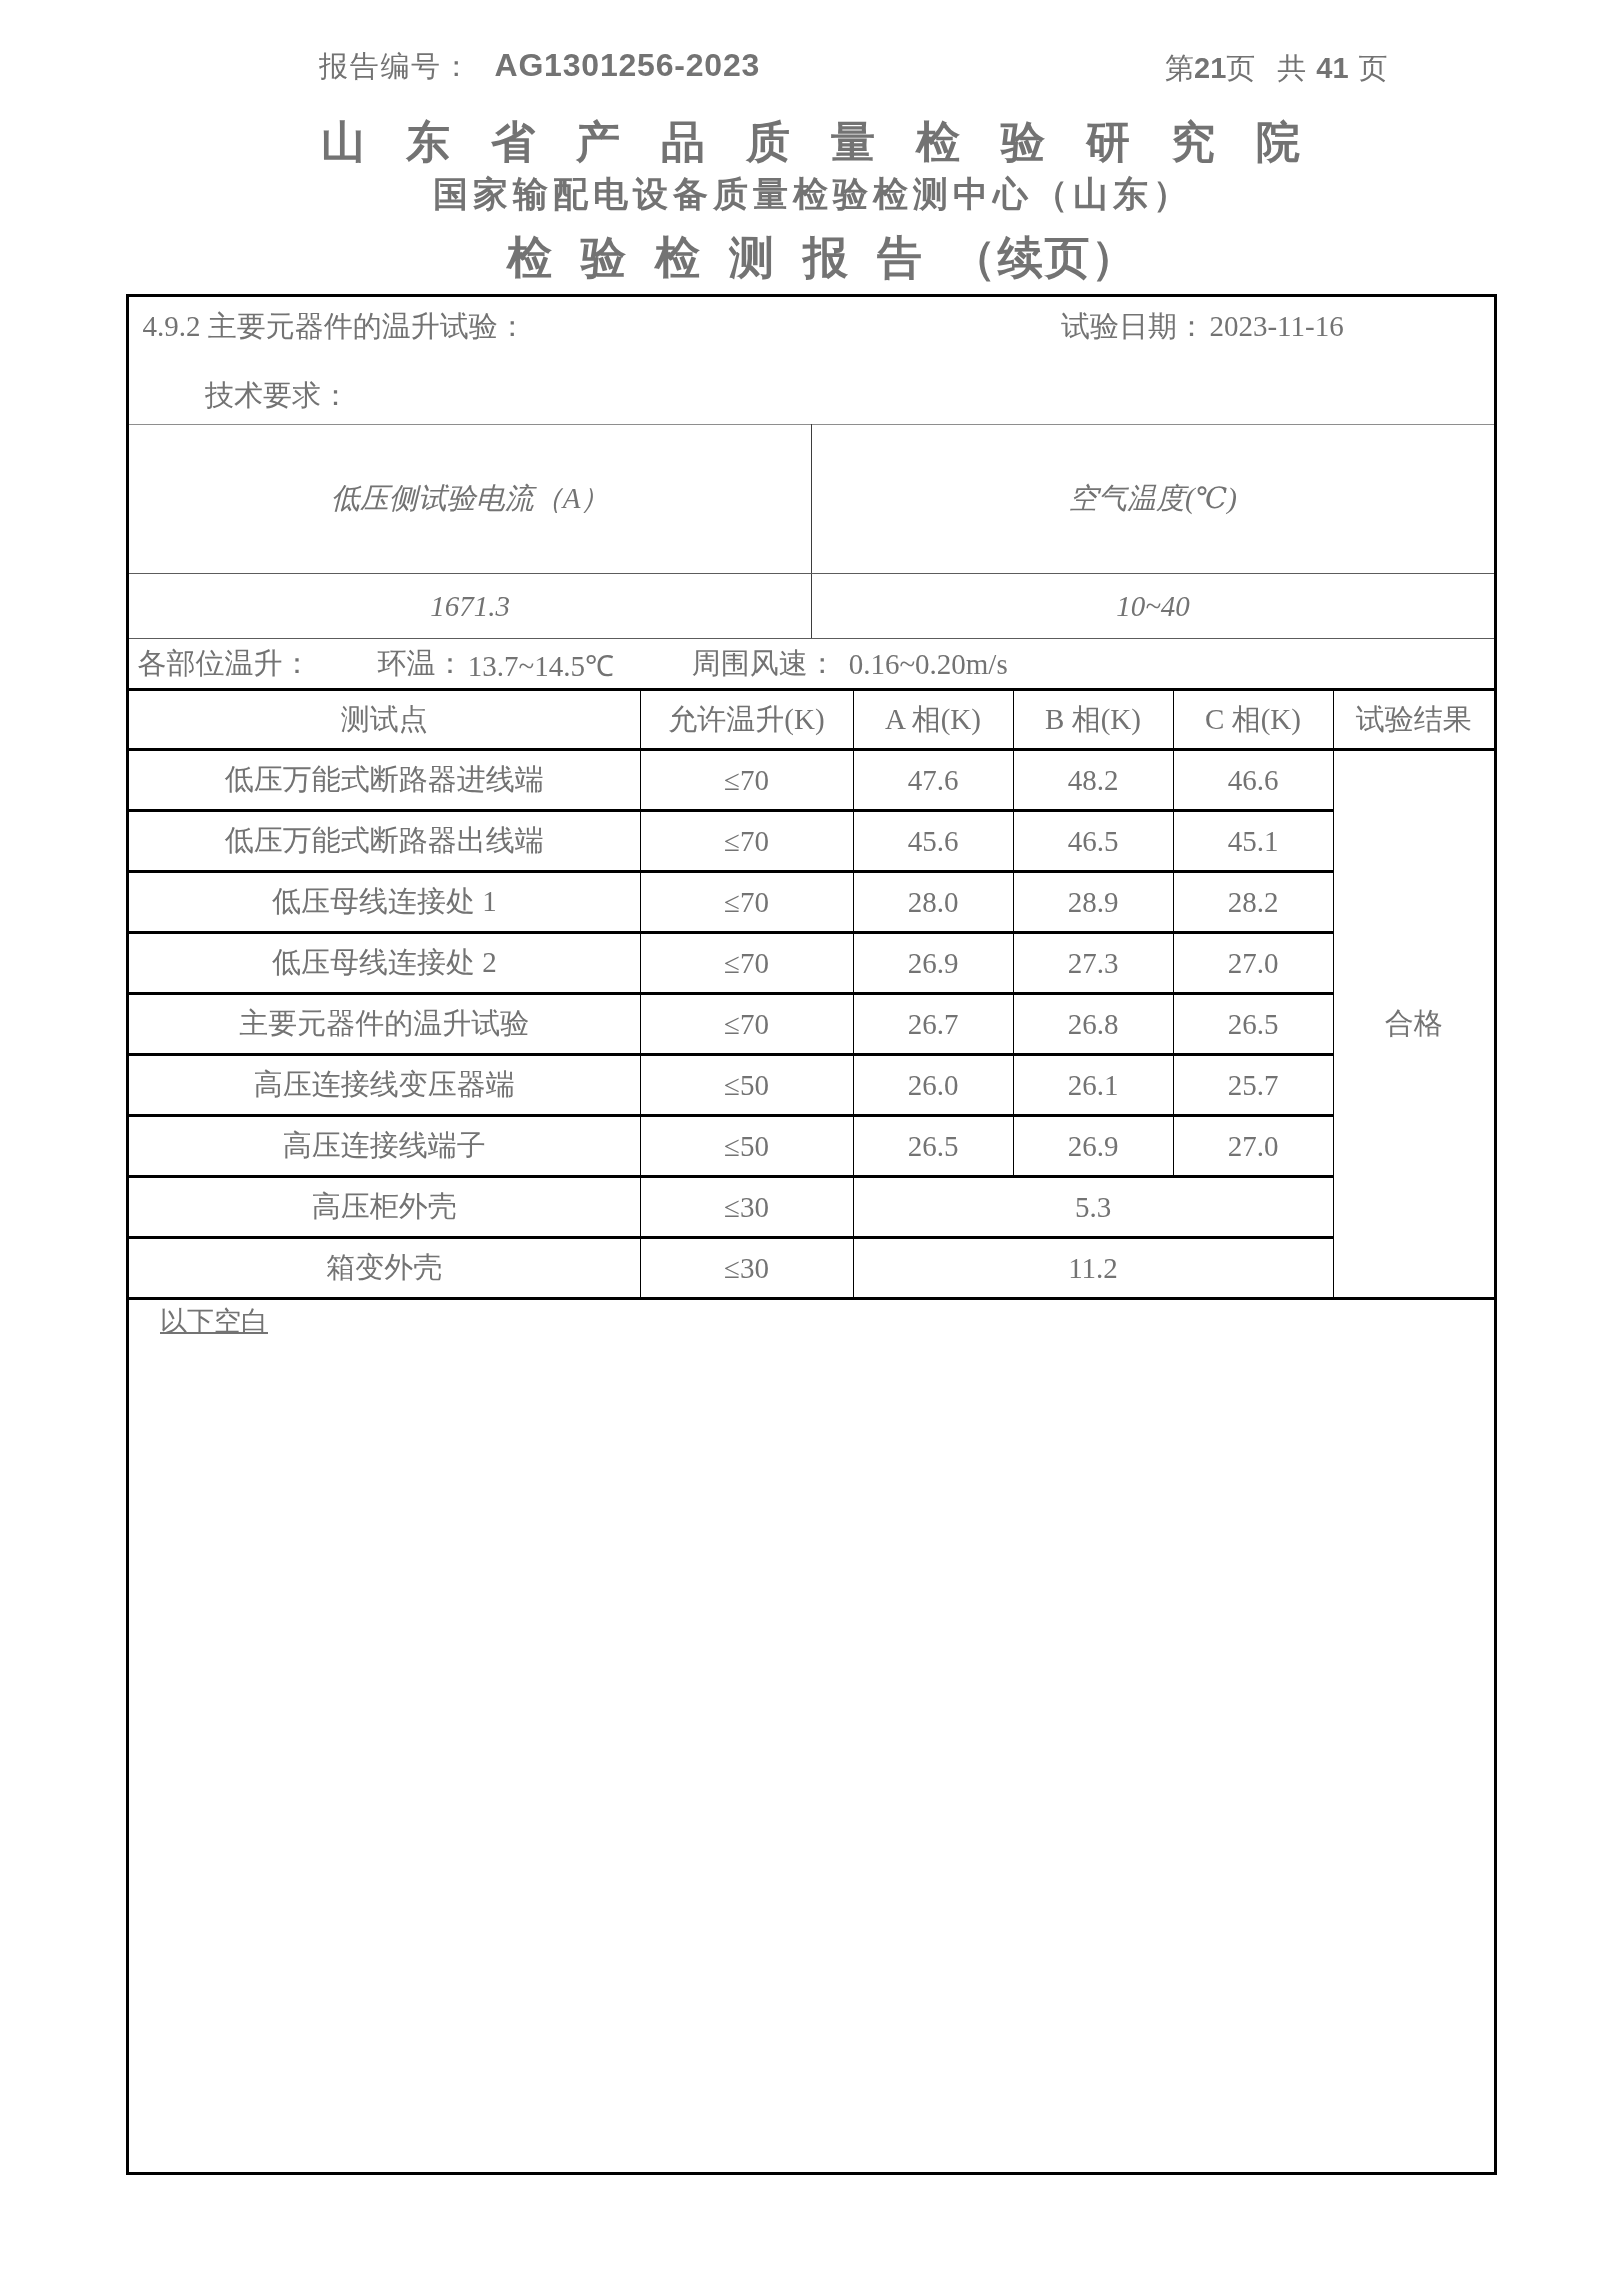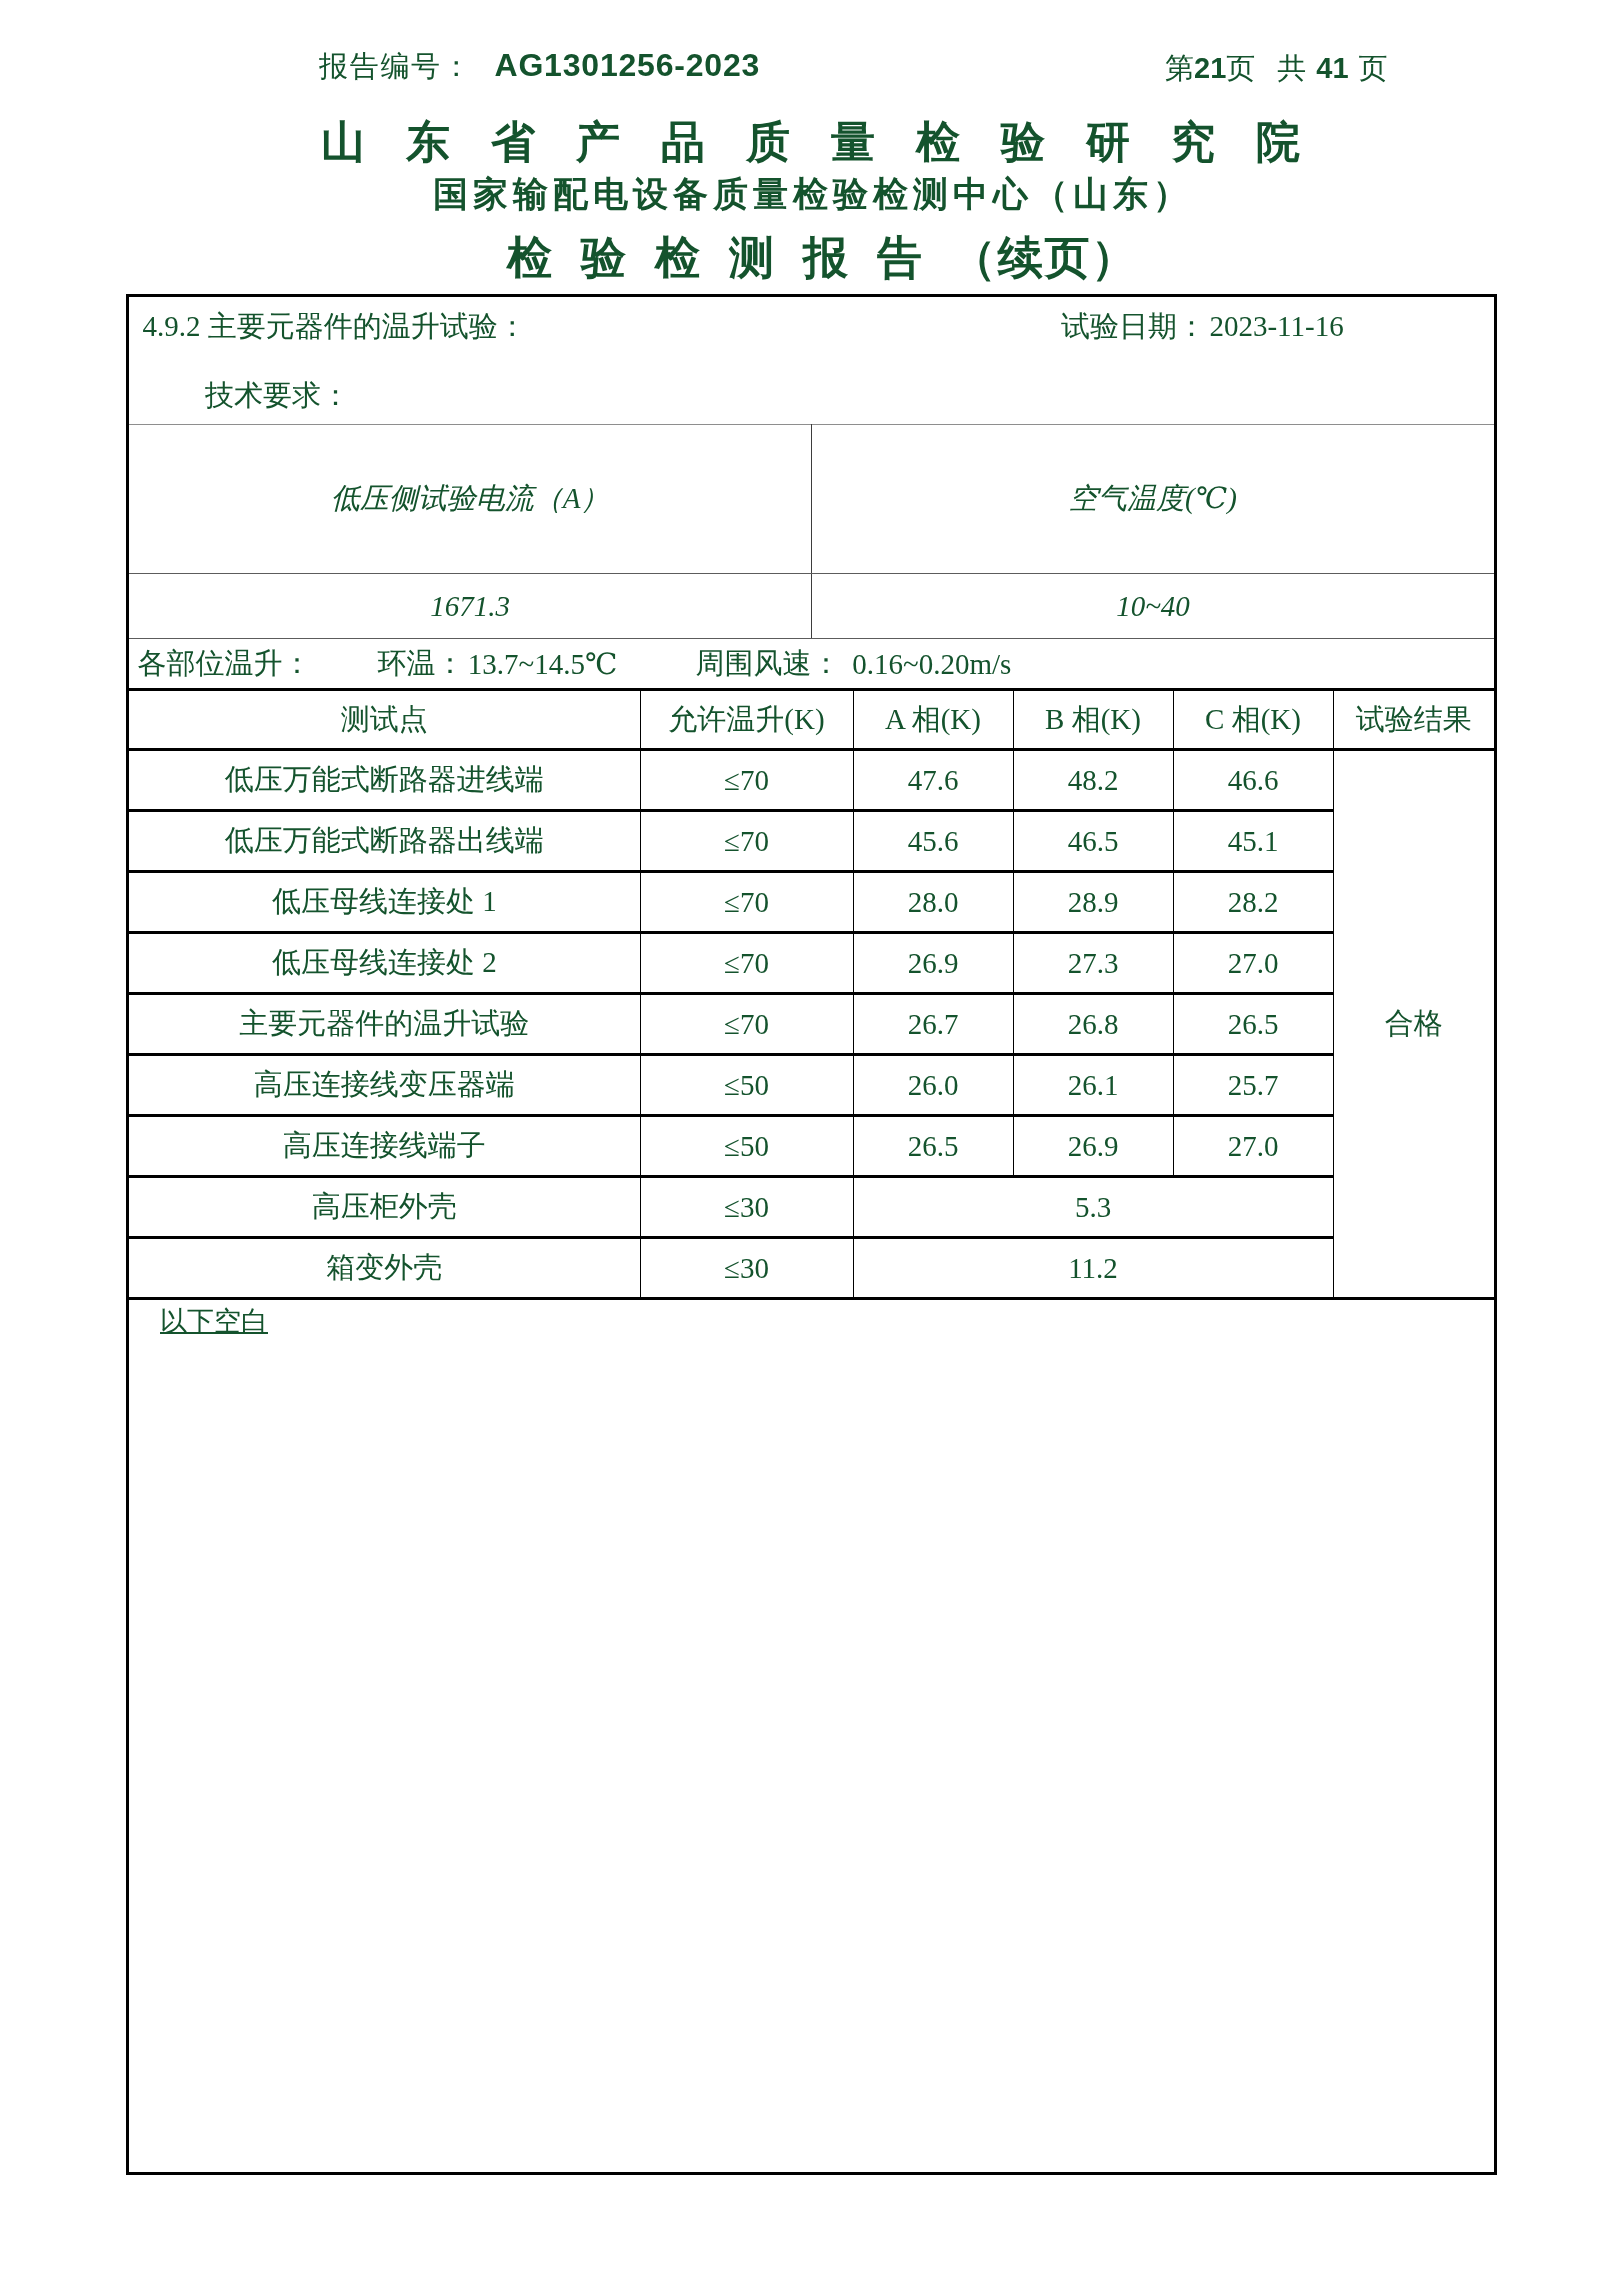--- a/index.html
+++ b/index.html
@@ -1,20 +1,20 @@
 <!DOCTYPE html>
 <html style="font-size:13.5px"><head>
 <meta charset="utf-8">
 <style>
   * { margin:0; padding:0; box-sizing:border-box; }
   html,body { background:#ffffff; }
   body { width:1621px; height:2284px; }
   .page {
     position:relative; width:1621px; height:2284px; background:#ffffff;
-    font-family:"Liberation Serif","DejaVu Serif",serif; color:#14532d;
+    font-family:"Liberation Serif","DejaVu Serif",serif; color:#737373;
     overflow:hidden;
   }
 
   
   .hdr-left {
     position:absolute; left:319px; top:47px;
     font-family:"Liberation Sans","DejaVu Sans",sans-serif; font-size:29px;
     white-space:nowrap;
   }
   .hdr-left .report-label { letter-spacing:1.7px; }
@@ -54,21 +54,21 @@
   .cond-header td { height:149px; border-bottom:1.7px solid #5c5c5c; }
   .cond-values td { height:65px;  border-bottom:1.7px solid #5c5c5c; }
 
   
   .ambient {
     position:absolute; left:0; top:343px; width:100%; height:48px;
     display:flex; align-items:center; font-size:29px; white-space:nowrap;
   }
   .amb-label     { margin-left:8.4px; }
   .amb-envlabel  { margin-left:66px; }
-  .amb-envval    { margin-left:3.4px; }
+  .amb-envval    { margin-left:3.4px;font-family:Liberation Serif, serif; }
   .amb-windlabel { margin-left:78px; }
   .amb-windval   { margin-left:11.8px; }
 
   
   .rise-table {
     position:absolute; left:0; top:391px; width:100%;
     border-collapse:collapse; table-layout:fixed;
   }
   .rise-table th, .rise-table td {
     font-weight:normal; text-align:center; vertical-align:middle;

